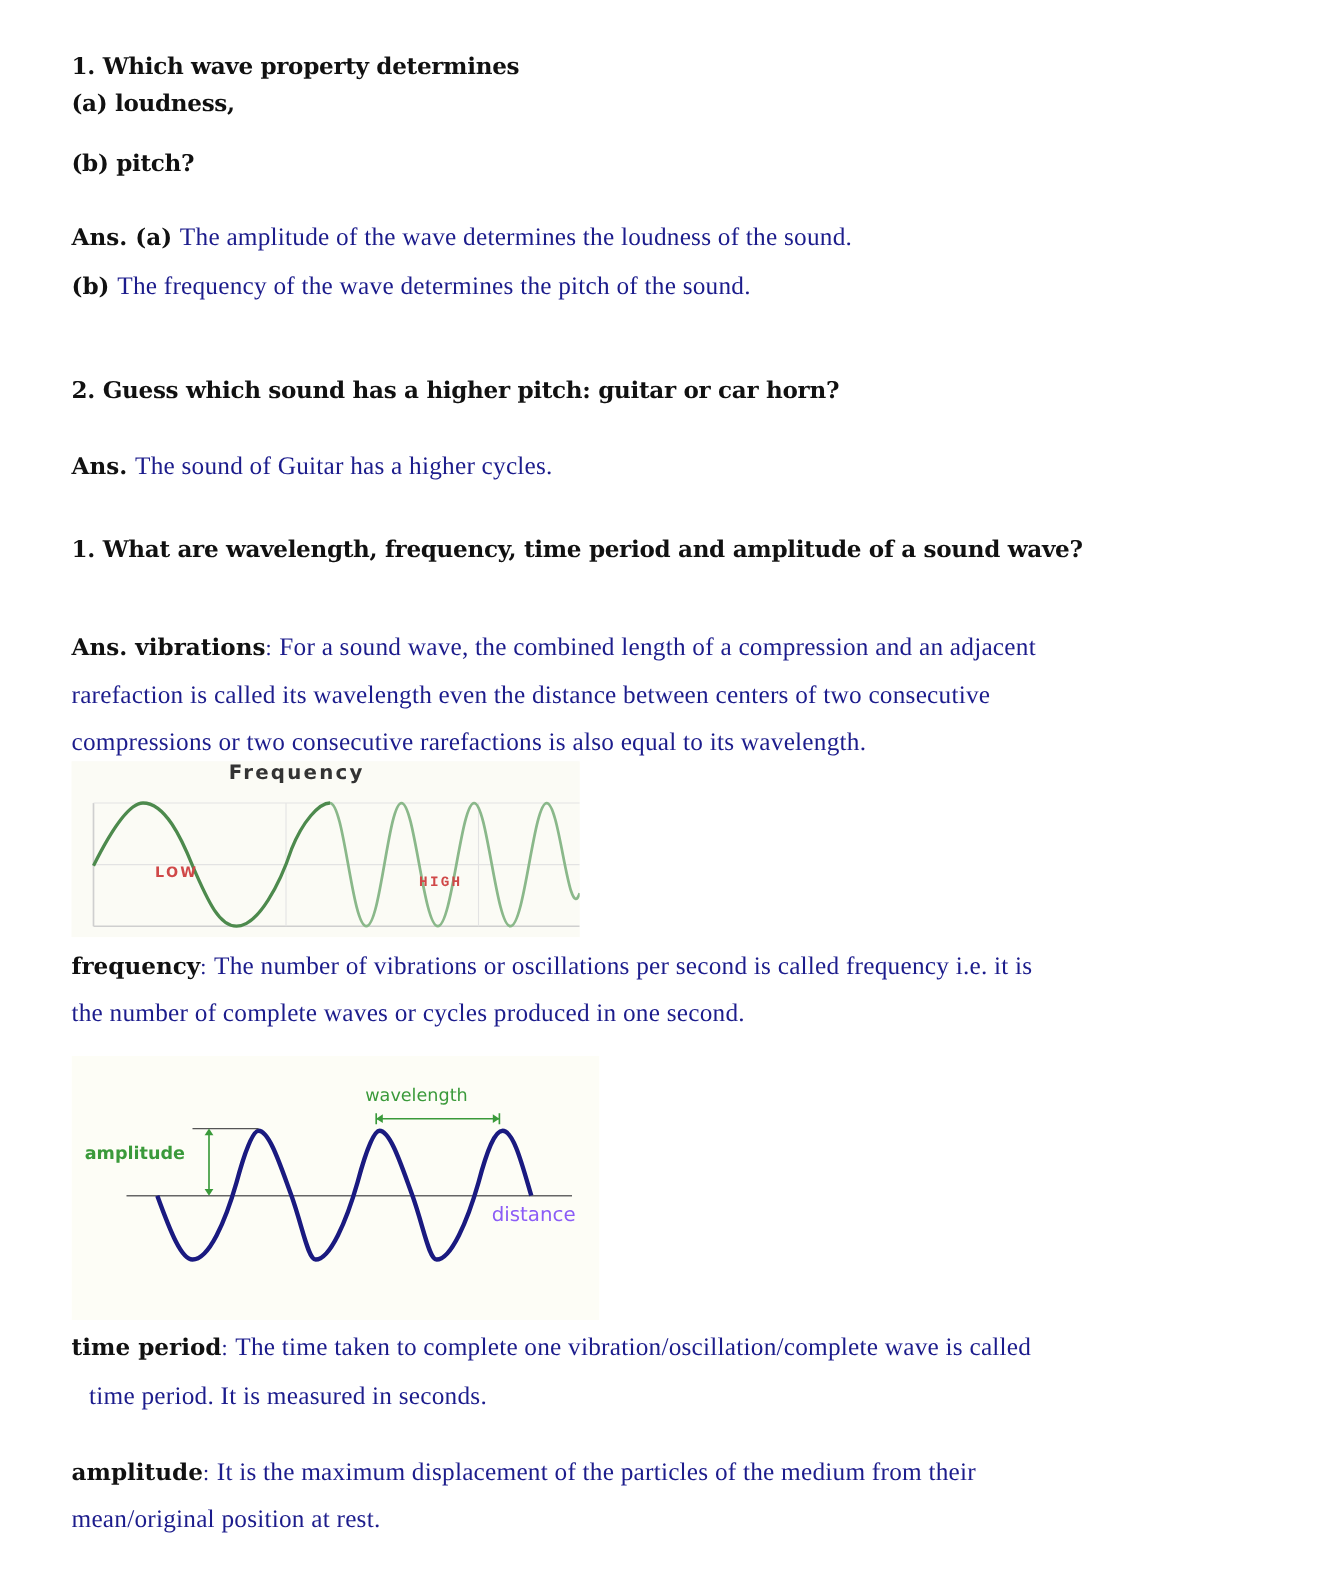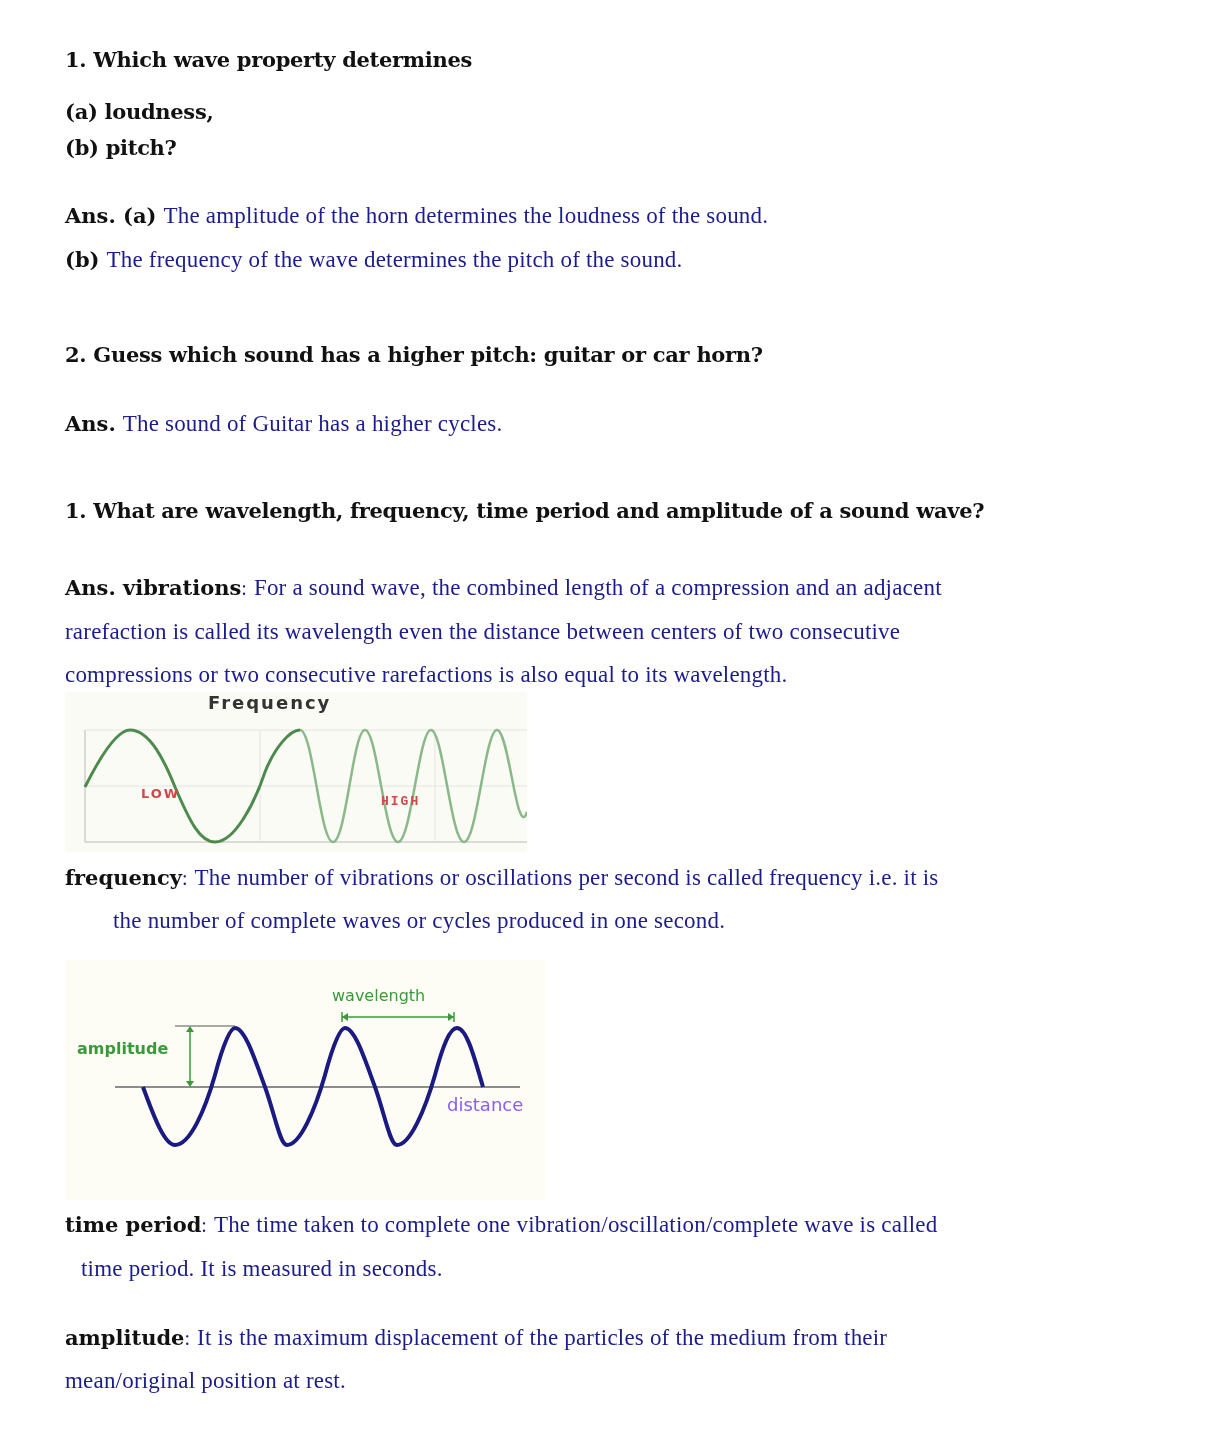--- a/index.html
+++ b/index.html
@@ -61,46 +61,46 @@
   </style>
 </head>
 <body>
 
 <div class="page">
 
   <div class="line" style="top:45px;">
     <span class="q">1.</span>
     <span class="q">Which wave property determines</span>
   </div>
-  <div class="line" style="top:97px;text-align:center;">
+  <div class="line" style="top:79px;text-align:center;">
     <span class="q">(a) loudness,</span>
   </div>
   <div class="line" style="top:133px;">
     <span class="q">(b) pitch?</span>
   </div>
 
   <div class="line" style="top:201px;">
     <span class="lbl">Ans. (a)</span>
-    <span class="ans">The amplitude of the horn determines the loudness of the sound.</span>
+    <span class="ans">The amplitude of the wave determines the loudness of the sound.</span>
   </div>
   <div class="line" style="top:245px;">
     <span class="lbl">(b)</span>
     <span class="ans">The frequency of the wave determines the pitch of the sound.</span>
   </div>
 
   <div class="line" style="top:340px;">
     <span class="q">2.</span>
     <span class="q">Guess which sound has a higher pitch: guitar or car horn?</span>
   </div>
   <div class="line" style="top:409px;">
     <span class="lbl">Ans.</span>
     <span class="ans">The sound of Guitar has a higher cycles.</span>
   </div>
 
-  <div class="line" style="top:496px;">
+  <div class="line" style="top:484px;">
     <span class="q">1.</span>
     <span class="q">What are wavelength, frequency, time period and amplitude of a sound wave?</span>
   </div>
 
   <div class="line" style="top:573px;">
     <span class="lbl">Ans. vibrations</span><span class="colon">:</span>
     <span class="ans">For a sound wave, the combined length of a compression and an adjacent</span>
   </div>
   <div class="line" style="top:617px;">
     <span class="ans">rarefaction is called its wavelength even the distance between centers of two consecutive</span>
@@ -126,21 +126,21 @@
     </svg>
     <span style="position:absolute; left:143px; top:0px; font-family:'DejaVu Sans', sans-serif; font-weight:bold; font-size:18px; color:#333; letter-spacing:2px;">Frequency</span>
     <span style="position:absolute; left:76px; top:94px; font-family:'DejaVu Sans', sans-serif; font-weight:bold; font-size:13px; color:#d04848; letter-spacing:2px;">LOW</span>
     <span style="position:absolute; left:316px; top:102px; font-family:Liberation Mono, monospace; font-weight:bold; font-size:13px; color:#d04848; letter-spacing:2px;">HIGH</span>
   </div>
 
   <div class="line" style="top:863px;">
     <span class="lbl">frequency</span><span class="colon">:</span>
     <span class="ans">The number of vibrations or oscillations per second is called frequency i.e. it is</span>
   </div>
-  <div class="line" style="top:906px;margin-left:48px;">
+  <div class="line" style="top:906px;">
     <span class="ans">the number of complete waves or cycles produced in one second.</span>
   </div>
 
   <div class="figure" style="top:960px; width:480px; height:240px;">
     <svg width="480" height="240" viewBox="0 0 480 240">
       <rect x="0" y="0" width="480" height="240" fill="#fdfdf6"></rect>
 
       <line x1="50" y1="127" x2="455" y2="127" stroke="#666" stroke-width="1.5"></line>
 
       <path d="M78,127 C90,160 100,185 110,185 C125,185 140,150 150,115 C158,85 165,68 170,68 C180,68 190,100 200,127 C210,155 215,185 222,185 C235,185 250,150 260,115 C268,85 275,68 280,68 C290,68 300,100 310,127 C320,155 325,185 332,185 C345,185 360,150 370,115 C378,85 385,68 392,68 C402,68 410,100 418,127" fill="none" stroke="#1a1a80" stroke-width="4"></path>

